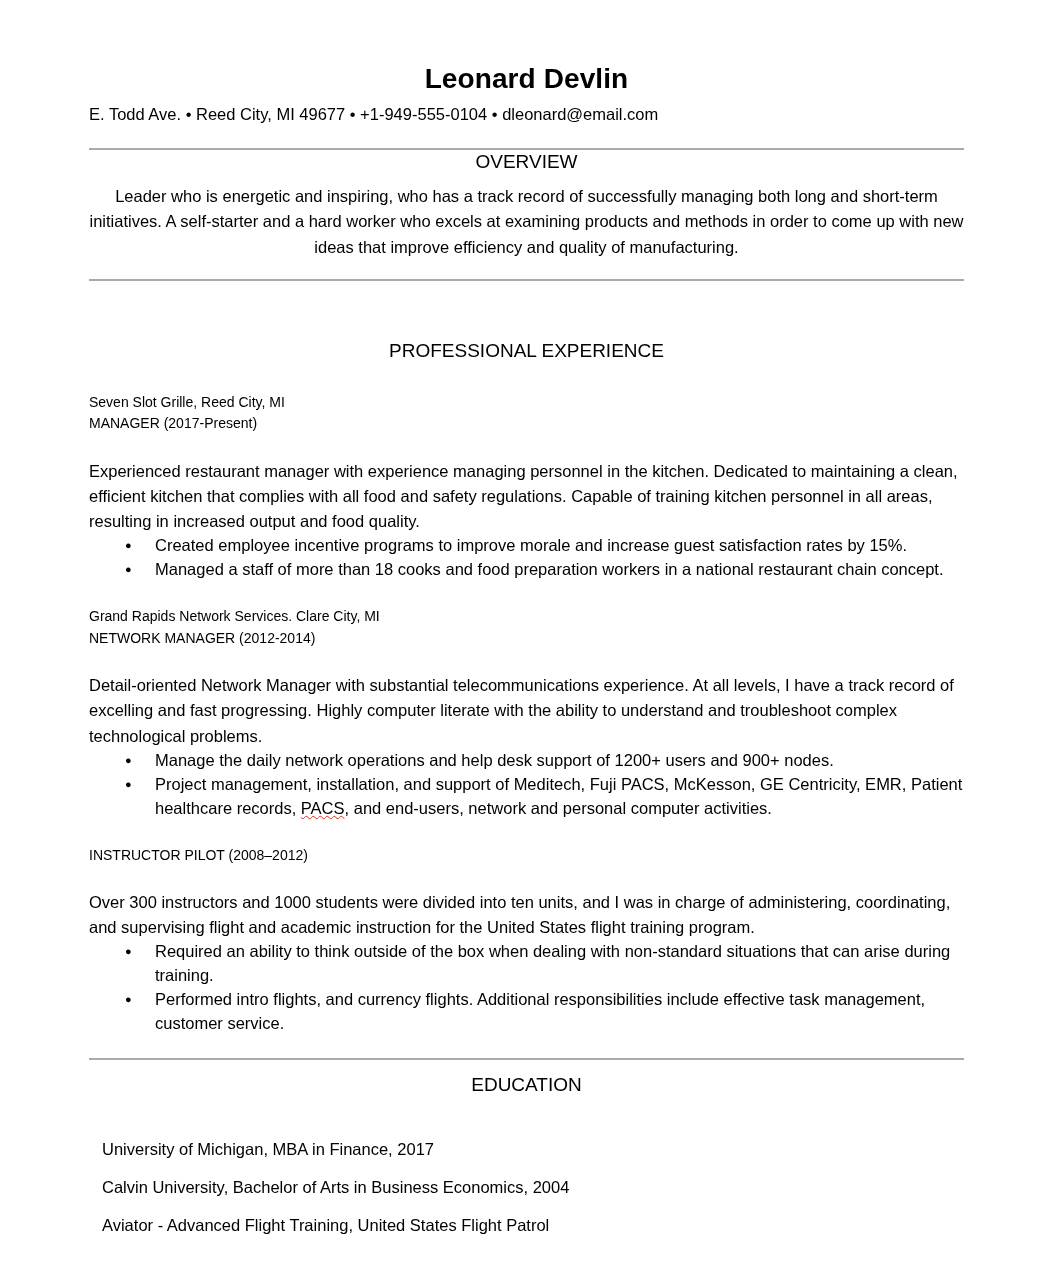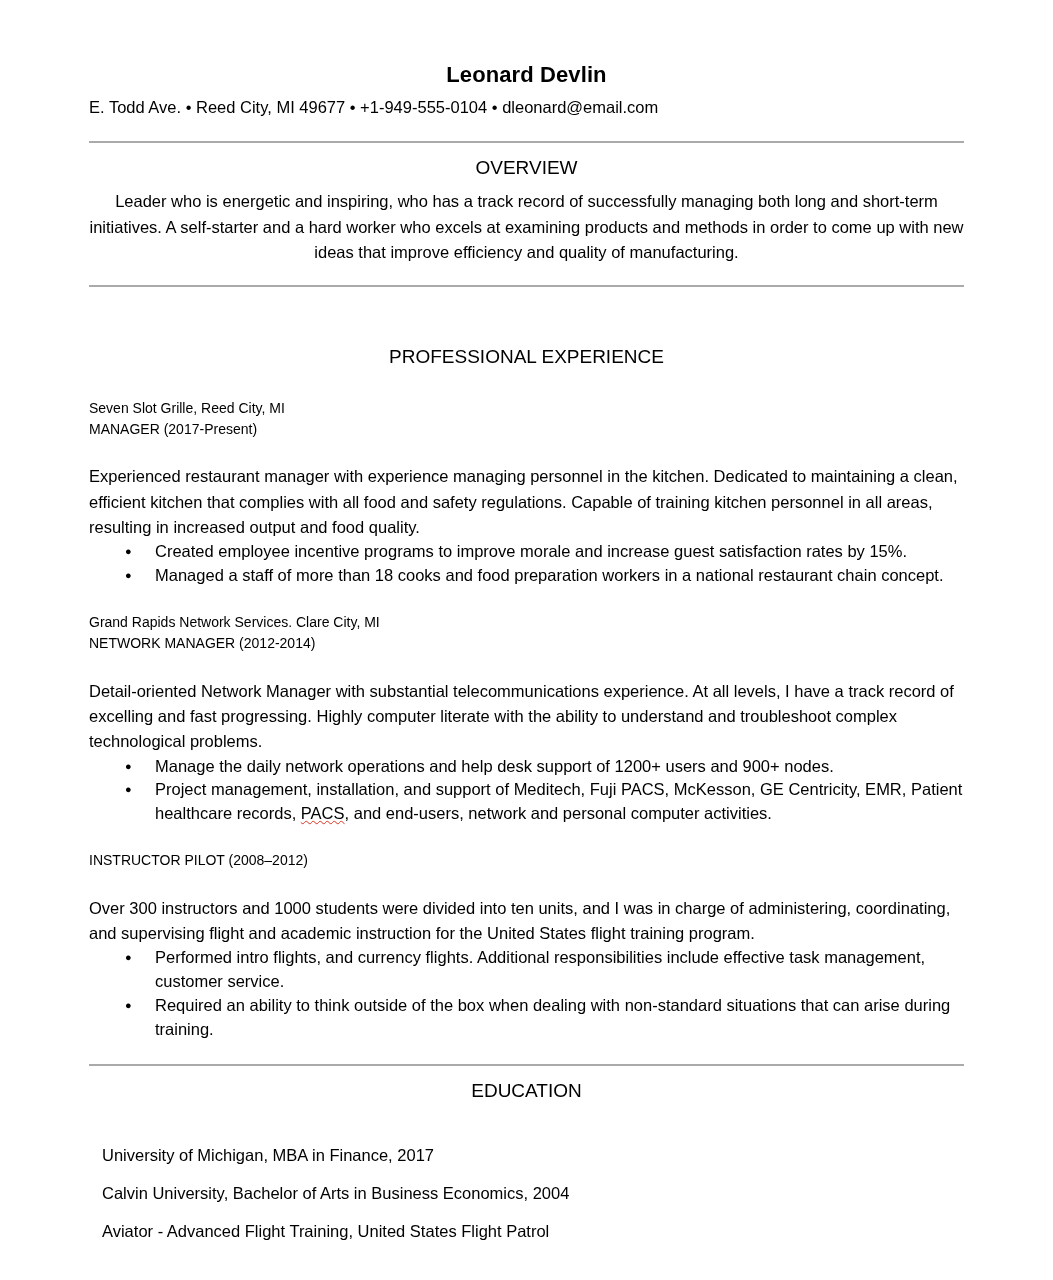--- a/index.html
+++ b/index.html
@@ -18,21 +18,21 @@
     height: 1280px;
     background: #ffffff;
     overflow: hidden;
     box-sizing: border-box;
     padding: 0 89px;
   }
 
   
   .name {
     text-align: center;
-    font-size: 22px;
+    font-size: 28px;
     font-weight: bold;
     letter-spacing: 0.1px;
     margin: 0;
     padding-top: 62px;
     line-height: 1.22;
   }
   .contact {
     font-size: 16.5px;
     line-height: 1.5;
     margin: 0;
@@ -52,21 +52,21 @@
   .rule-before-education { margin-top: 22px; }
 
   
   .section-heading {
     text-align: center;
     font-size: 19px;
     font-weight: normal;
     line-height: 1.3;
     margin: 0;
   }
-  .heading-overview { padding-top: 13px; }
+  .heading-overview { }
   .heading-experience { padding-top: 14px; margin-top: 44px; }
   .heading-education { padding-top: 13px; }
 
   
   .overview-text {
     text-align: center;
     font-size: 16.5px;
     line-height: 1.55;
     margin: 0;
     padding-top: 9px;
@@ -165,22 +165,22 @@
       <ul class="bullets">
         <li>Manage the daily network operations and help desk support of 1200+ users and 900+ nodes.</li>
         <li><span>Project management, installation, and support of Meditech, Fuji PACS, McKesson, GE Centricity, EMR, Patient healthcare records, </span><span class="misspelled">PACS</span><span>, and end-users, network and personal computer activities.</span></li>
       </ul>
     </div>
 
     <div class="job">
       <p class="job-role">INSTRUCTOR PILOT (2008–2012)</p>
       <p class="job-desc">Over 300 instructors and 1000 students were divided into ten units, and I was in charge of administering, coordinating, and supervising flight and academic instruction for the United States flight training program.</p>
       <ul class="bullets">
+        <li>Required an ability to think outside of the box when dealing with non-standard situations that can arise during training.</li>
         <li>Performed intro flights, and currency flights. Additional responsibilities include effective task management, customer service.</li>
-        <li>Required an ability to think outside of the box when dealing with non-standard situations that can arise during training.</li>
       </ul>
     </div>
 
   </div>
 
   <hr class="rule rule-before-education">
 
   <h2 class="section-heading heading-education">EDUCATION</h2>
 
   <div class="education-list">

